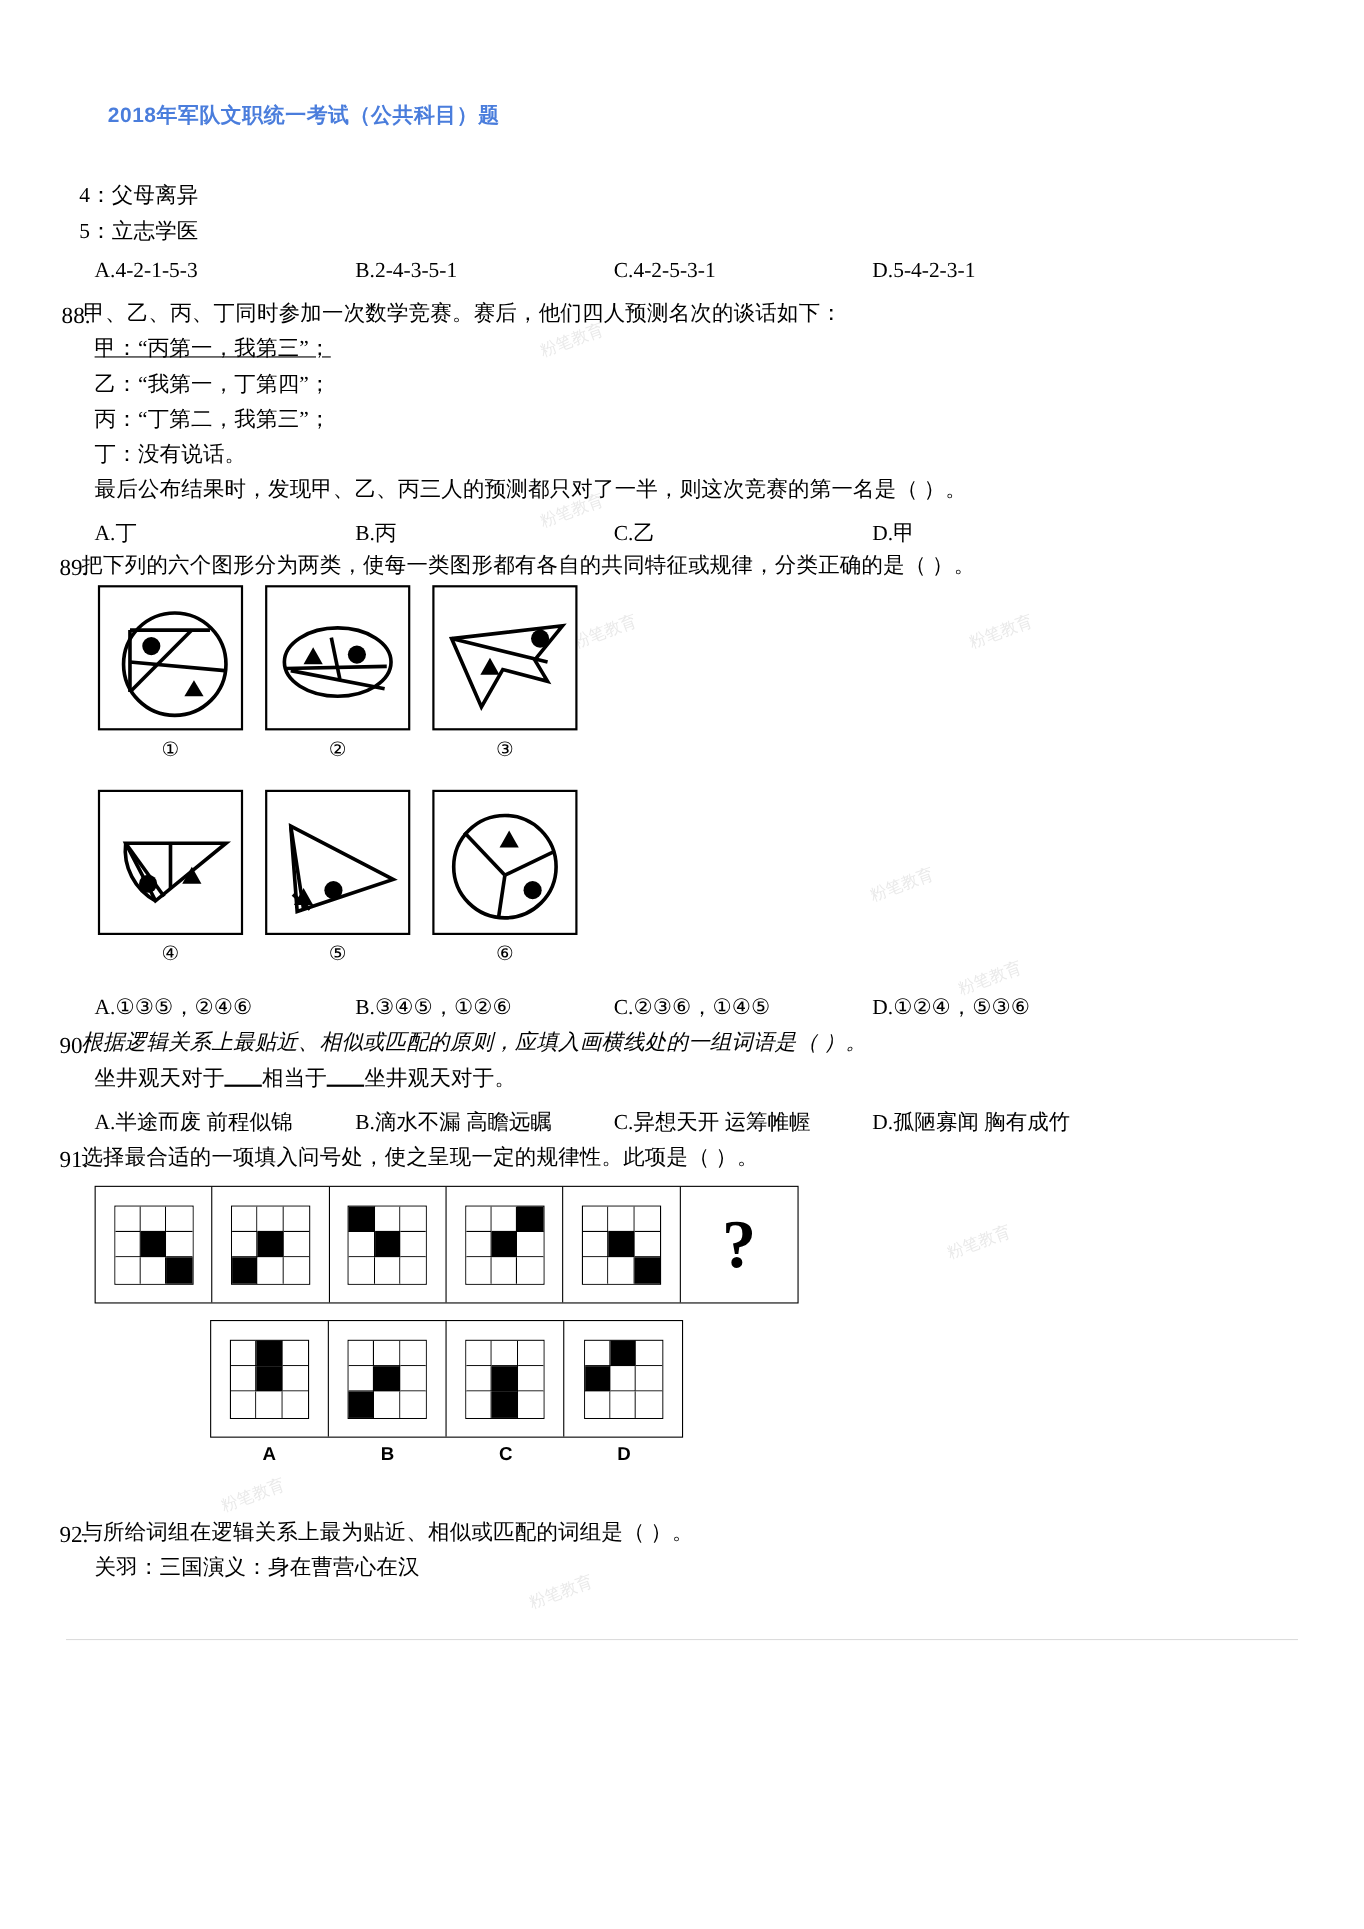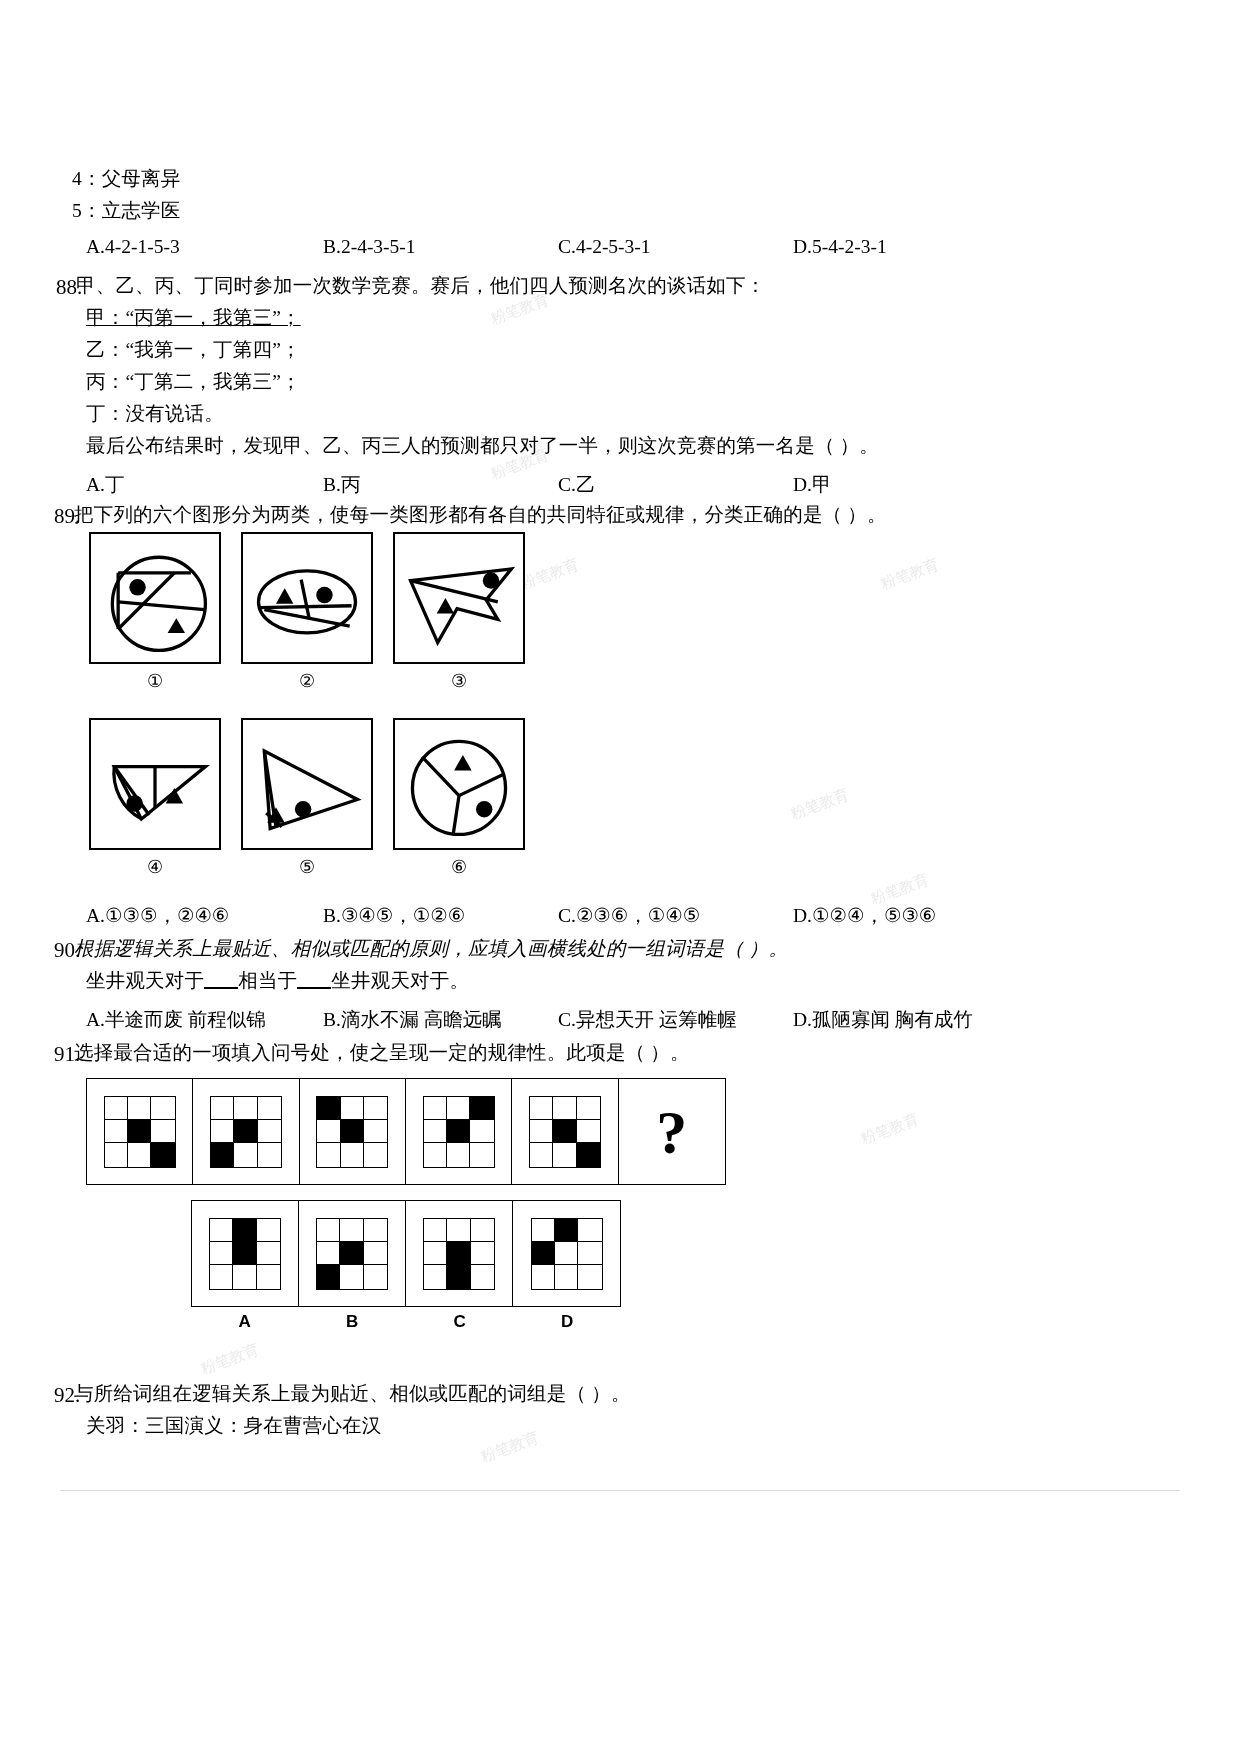--- a/index.html
+++ b/index.html
@@ -117,20 +117,21 @@
   <div class="wm" style="left:490px; top:300px;">粉笔教育</div>
   <div class="wm" style="left:490px; top:455px;">粉笔教育</div>
   <div class="wm" style="left:520px; top:565px;">粉笔教育</div>
   <div class="wm" style="left:880px; top:565px;">粉笔教育</div>
   <div class="wm" style="left:790px; top:795px;">粉笔教育</div>
   <div class="wm" style="left:870px; top:880px;">粉笔教育</div>
   <div class="wm" style="left:200px; top:1350px;">粉笔教育</div>
   <div class="wm" style="left:480px; top:1438px;">粉笔教育</div>
   <div class="wm" style="left:860px; top:1120px;">粉笔教育</div>
 
+  <div class="hdr">2018年军队文职统一考试（公共科目）题</div>
 
   <div class="line indent2" style="top:168px;">4：父母离异</div>
   <div class="line indent2" style="top:200px;">5：立志学医</div>
 
   <div class="optrow" style="top:236px;">
     <span class="o1">A.4-2-1-5-3</span>
     <span class="o2">B.2-4-3-5-1</span>
     <span class="o3">C.4-2-5-3-1</span>
     <span class="o4">D.5-4-2-3-1</span>
   </div>

